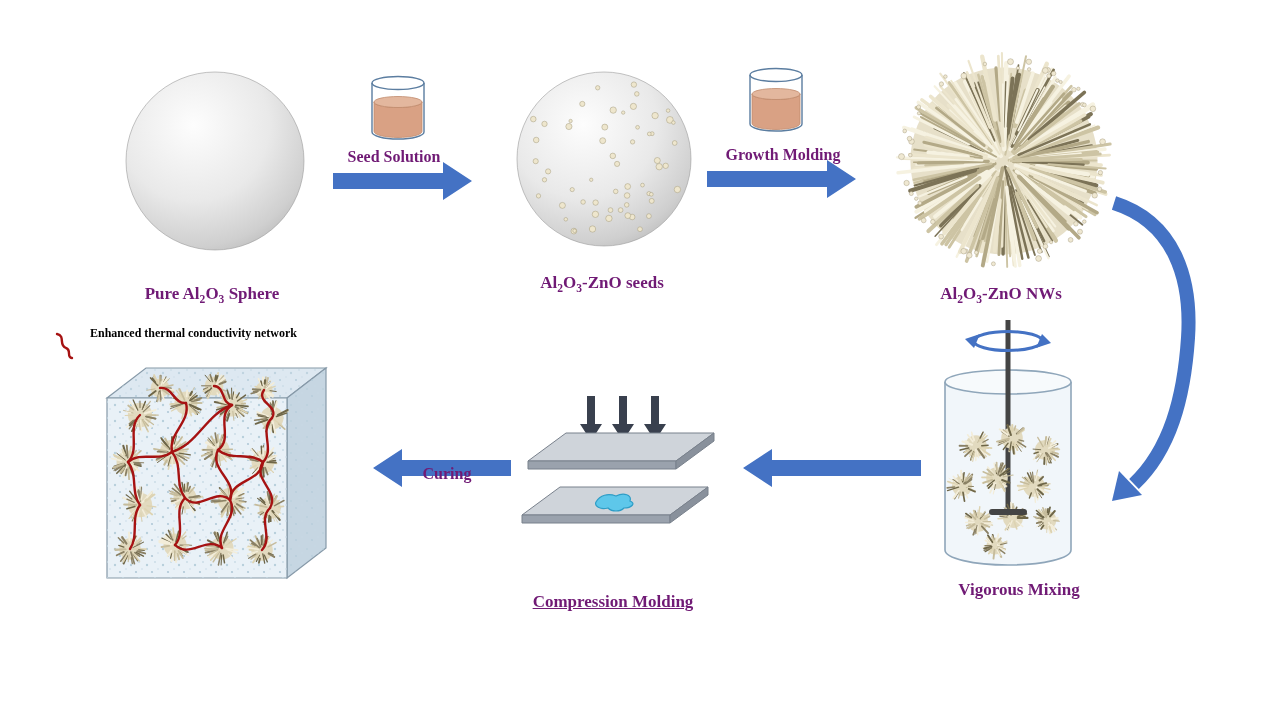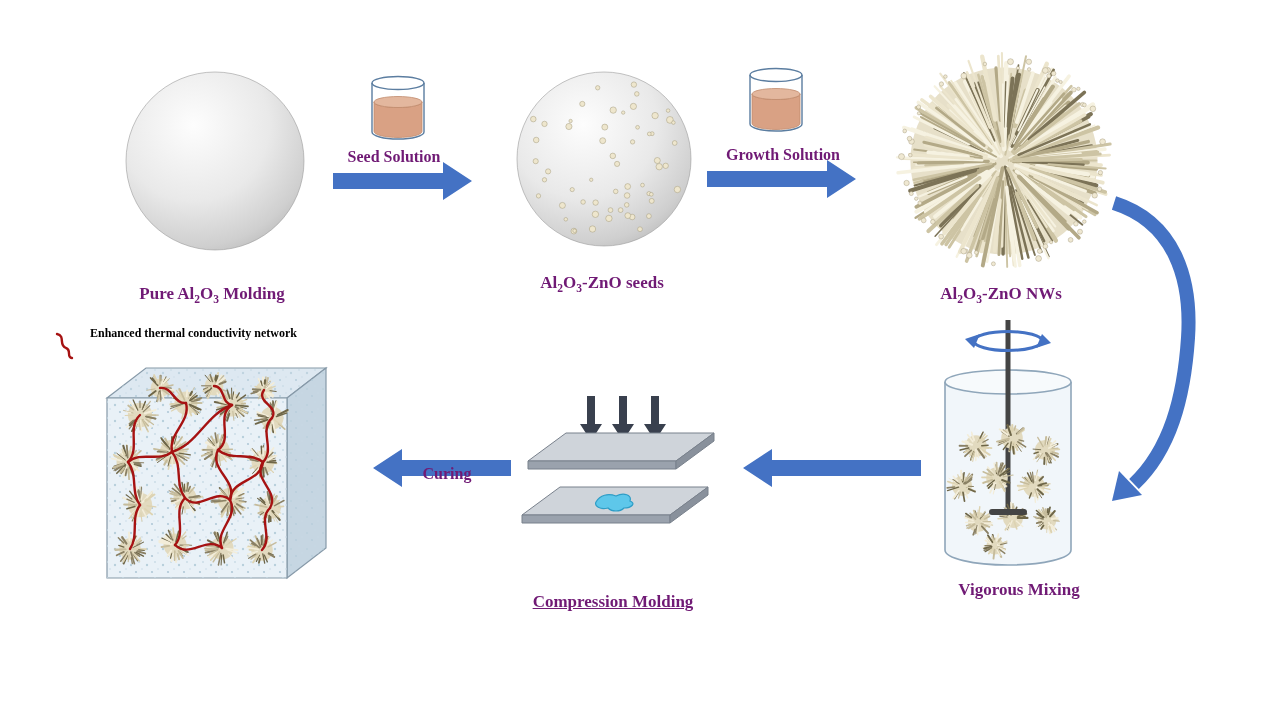--- a/index.html
+++ b/index.html
@@ -1406,33 +1406,33 @@
           <path d="M 175,545 C 189.7,559.1 206.8,535.2 222,548"></path>
           <path d="M 172,452 C 197.8,444.2 206.2,414.1 232,405"></path>
           <path d="M 230,500 C 231.0,478.9 260.7,482.7 263,462"></path>
         </g>
     </g>
 
     <path d="M 57,334 C 66,336 58,345 66,348 C 72,350 66,357 72,358" stroke="#A61212" stroke-width="2.4" fill="none" stroke-linecap="round"></path>
   </svg>
 
   <div class="label" style="left:212px;top:284px;">
-    <span>Pure Al</span><sub>2</sub><span>O</span><sub>3</sub><span> Molding</span>
+    <span>Pure Al</span><sub>2</sub><span>O</span><sub>3</sub><span> Sphere</span>
   </div>
 
   <div class="label" style="left:602px;top:273px;">
     <span>Al</span><sub>2</sub><span>O</span><sub>3</sub><span>-ZnO seeds</span>
   </div>
 
   <div class="label" style="left:1001px;top:284px;text-align:center;">
     <span>Al</span><sub>2</sub><span>O</span><sub>3</sub><span>-ZnO NWs</span>
   </div>
 
   <div class="label arrow-label" style="left:394px;top:148px;">Seed Solution</div>
-  <div class="label arrow-label" style="left:783px;top:146px;">Growth Solution</div>
+  <div class="label arrow-label" style="left:783px;top:146px;">Growth Molding</div>
   <div class="label arrow-label" style="left:447px;top:429px;margin-top:36px;">Curing</div>
 
   <div class="label" style="left:1019px;top:580px;">Vigorous Mixing</div>
   <div class="label" style="left:613px;top:592px;text-decoration:underline;">Compression Molding</div>
 
 
   <div class="legend-text">Enhanced thermal conductivity network</div>
 
 </div>
 

